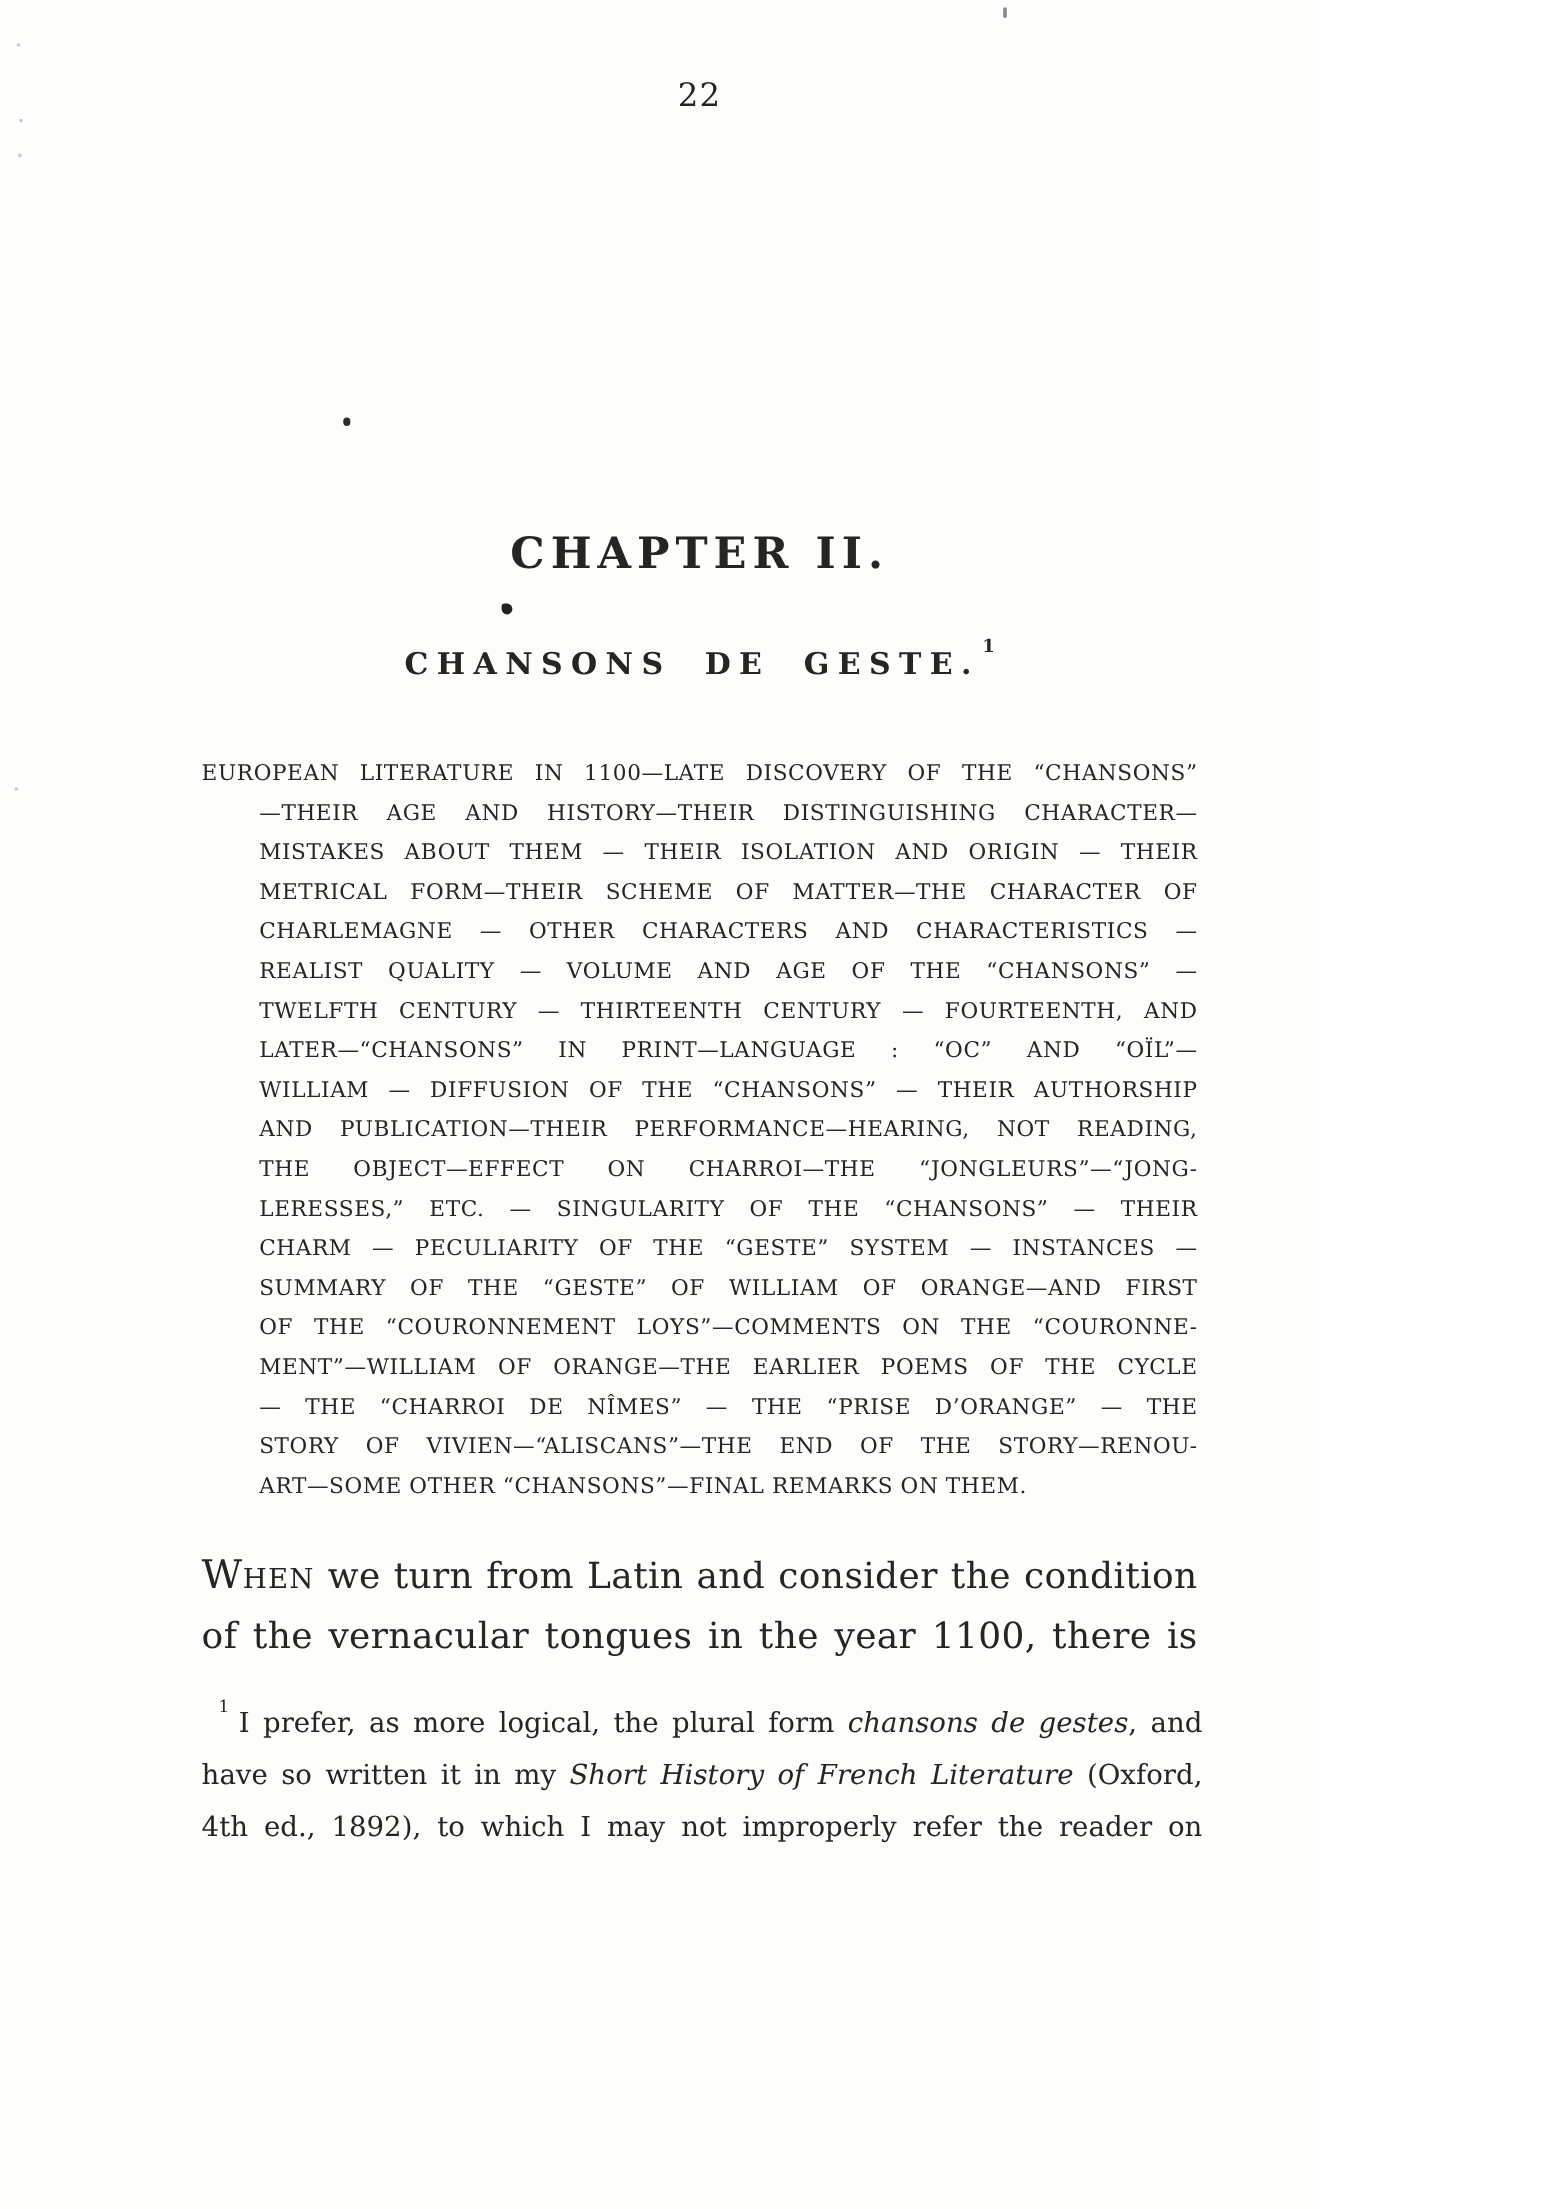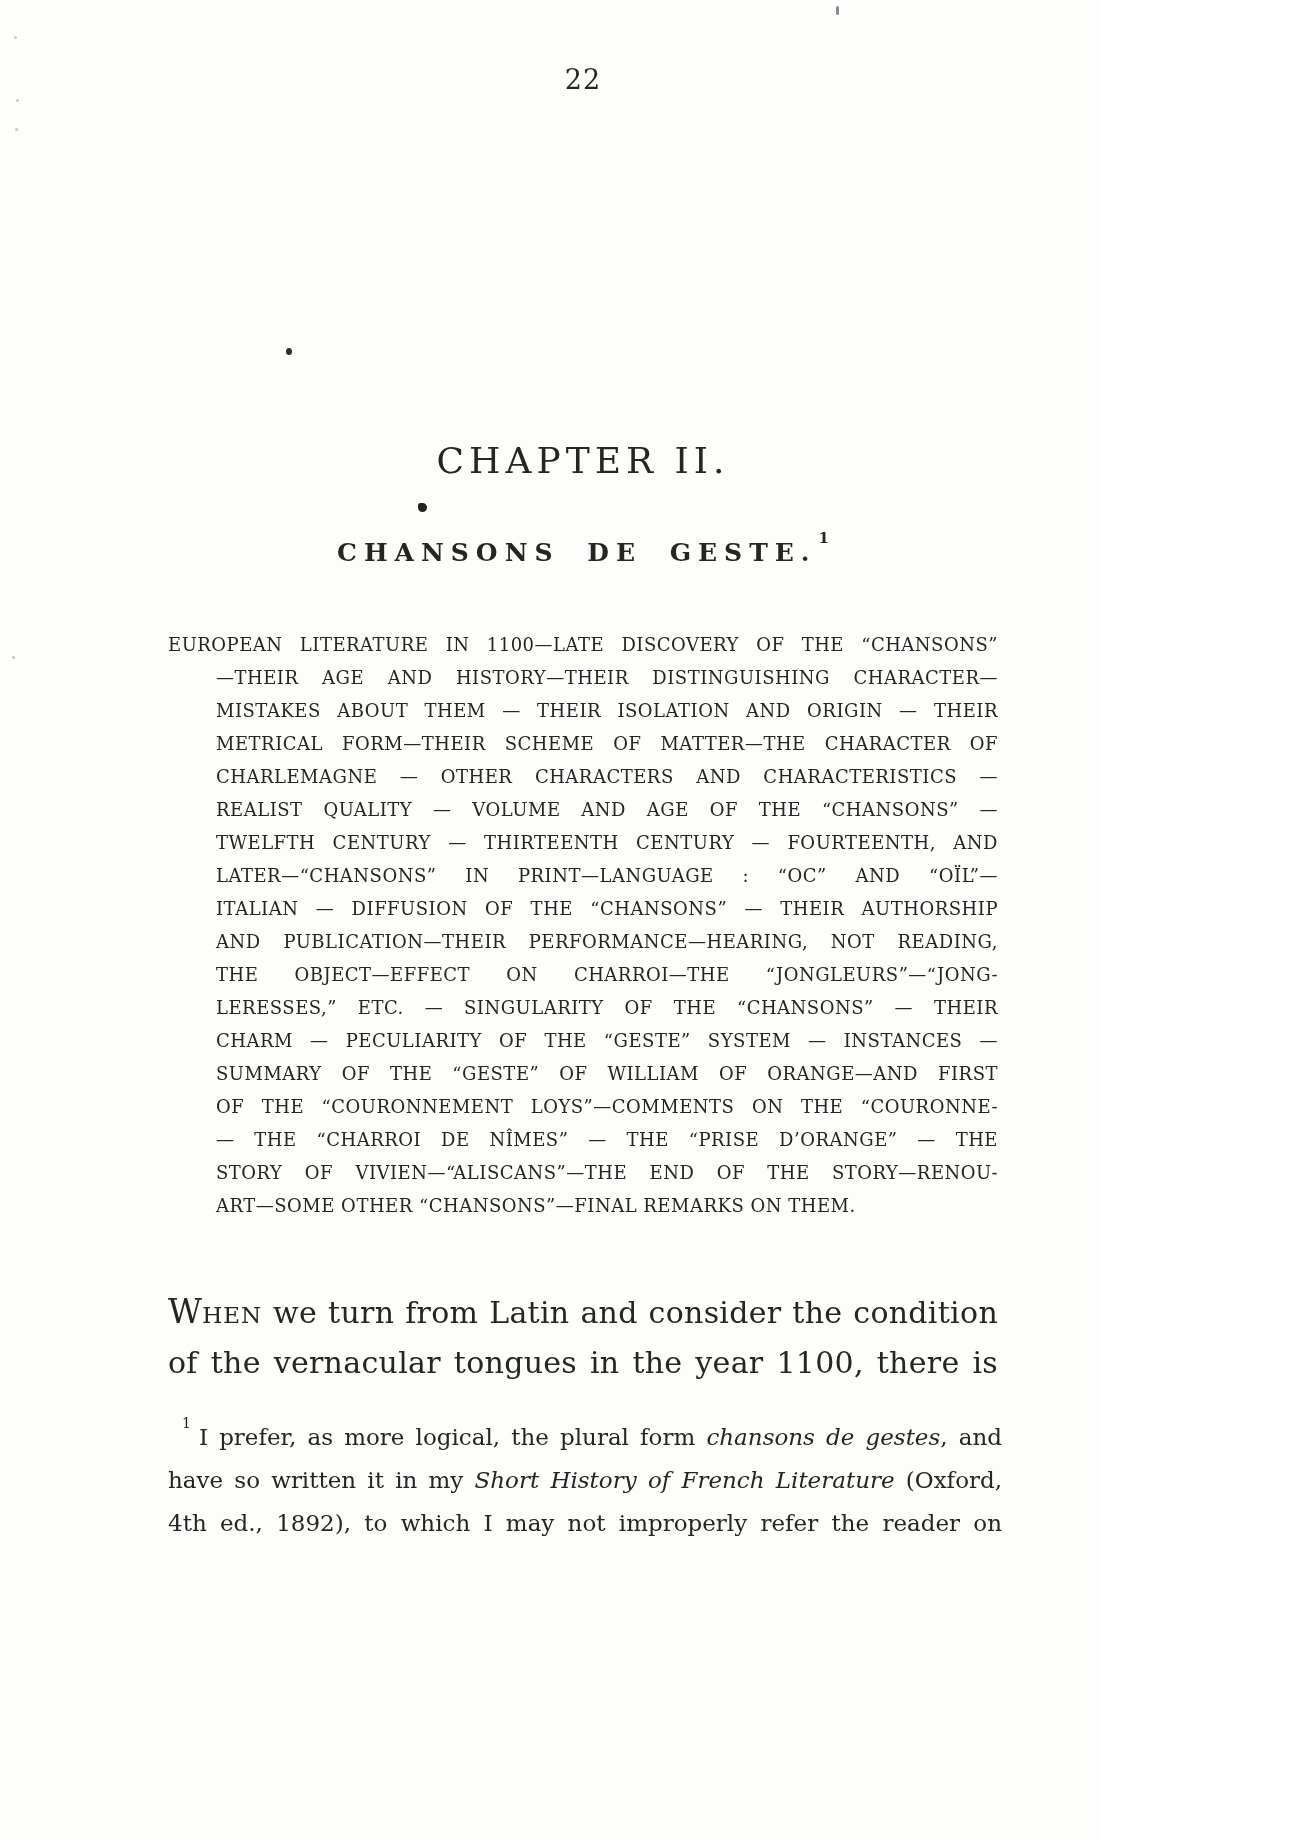--- a/index.html
+++ b/index.html
@@ -20,21 +20,21 @@
     font-size: 27px;
     letter-spacing: 1px;
   }
 
   .chapter {
     position: absolute;
     top: 440px; left: 168px; width: 830px;
     margin: 0;
     text-align: center;
     font-size: 36px;
-    font-weight: 400;
+    font-weight: 700;
     letter-spacing: 5px;
   }
 
   .subtitle {
     position: absolute;
     top: 538px; left: 168px; width: 830px;
     margin: 0;
     text-align: center;
     font-size: 25px;
     font-weight: 700;
@@ -123,27 +123,28 @@
 
   <div class="summary">
     <div class="sline first">EUROPEAN LITERATURE IN 1100—LATE DISCOVERY OF THE “CHANSONS”</div>
     <div class="sline">—THEIR AGE AND HISTORY—THEIR DISTINGUISHING CHARACTER—</div>
     <div class="sline">MISTAKES ABOUT THEM — THEIR ISOLATION AND ORIGIN — THEIR</div>
     <div class="sline">METRICAL FORM—THEIR SCHEME OF MATTER—THE CHARACTER OF</div>
     <div class="sline">CHARLEMAGNE — OTHER CHARACTERS AND CHARACTERISTICS —</div>
     <div class="sline">REALIST QUALITY — VOLUME AND AGE OF THE “CHANSONS” —</div>
     <div class="sline">TWELFTH CENTURY — THIRTEENTH CENTURY — FOURTEENTH, AND</div>
     <div class="sline">LATER—“CHANSONS” IN PRINT—LANGUAGE : “OC” AND “OÏL”—</div>
-    <div class="sline">ITALIAN — DIFFUSION OF THE “CHANSONS” — THEIR AUTHORSHIP</div>
+    <div class="sline">WILLIAM — DIFFUSION OF THE “CHANSONS” — THEIR AUTHORSHIP</div>
     <div class="sline">AND PUBLICATION—THEIR PERFORMANCE—HEARING, NOT READING,</div>
     <div class="sline">THE OBJECT—EFFECT ON CHARROI—THE “JONGLEURS”—“JONG-</div>
     <div class="sline">LERESSES,” ETC. — SINGULARITY OF THE “CHANSONS” — THEIR</div>
     <div class="sline">CHARM — PECULIARITY OF THE “GESTE” SYSTEM — INSTANCES —</div>
     <div class="sline">SUMMARY OF THE “GESTE” OF WILLIAM OF ORANGE—AND FIRST</div>
     <div class="sline">OF THE “COURONNEMENT LOYS”—COMMENTS ON THE “COURONNE-</div>
+    <div class="sline">MENT”—WILLIAM OF ORANGE—THE EARLIER POEMS OF THE CYCLE</div>
     <div class="sline">— THE “CHARROI DE NÎMES” — THE “PRISE D’ORANGE” — THE</div>
     <div class="sline">STORY OF VIVIEN—“ALISCANS”—THE END OF THE STORY—RENOU-</div>
     <div class="sline last">ART—SOME OTHER “CHANSONS”—FINAL REMARKS ON THEM.</div>
   </div>
 
   <div class="bodytext">
     <div class="bline"><span class="leadcap">W</span><span class="leadsc">HEN</span><span> we turn from Latin and consider the condition</span></div>
     <div class="bline">of the vernacular tongues in the year 1100, there is</div>
   </div>
 

